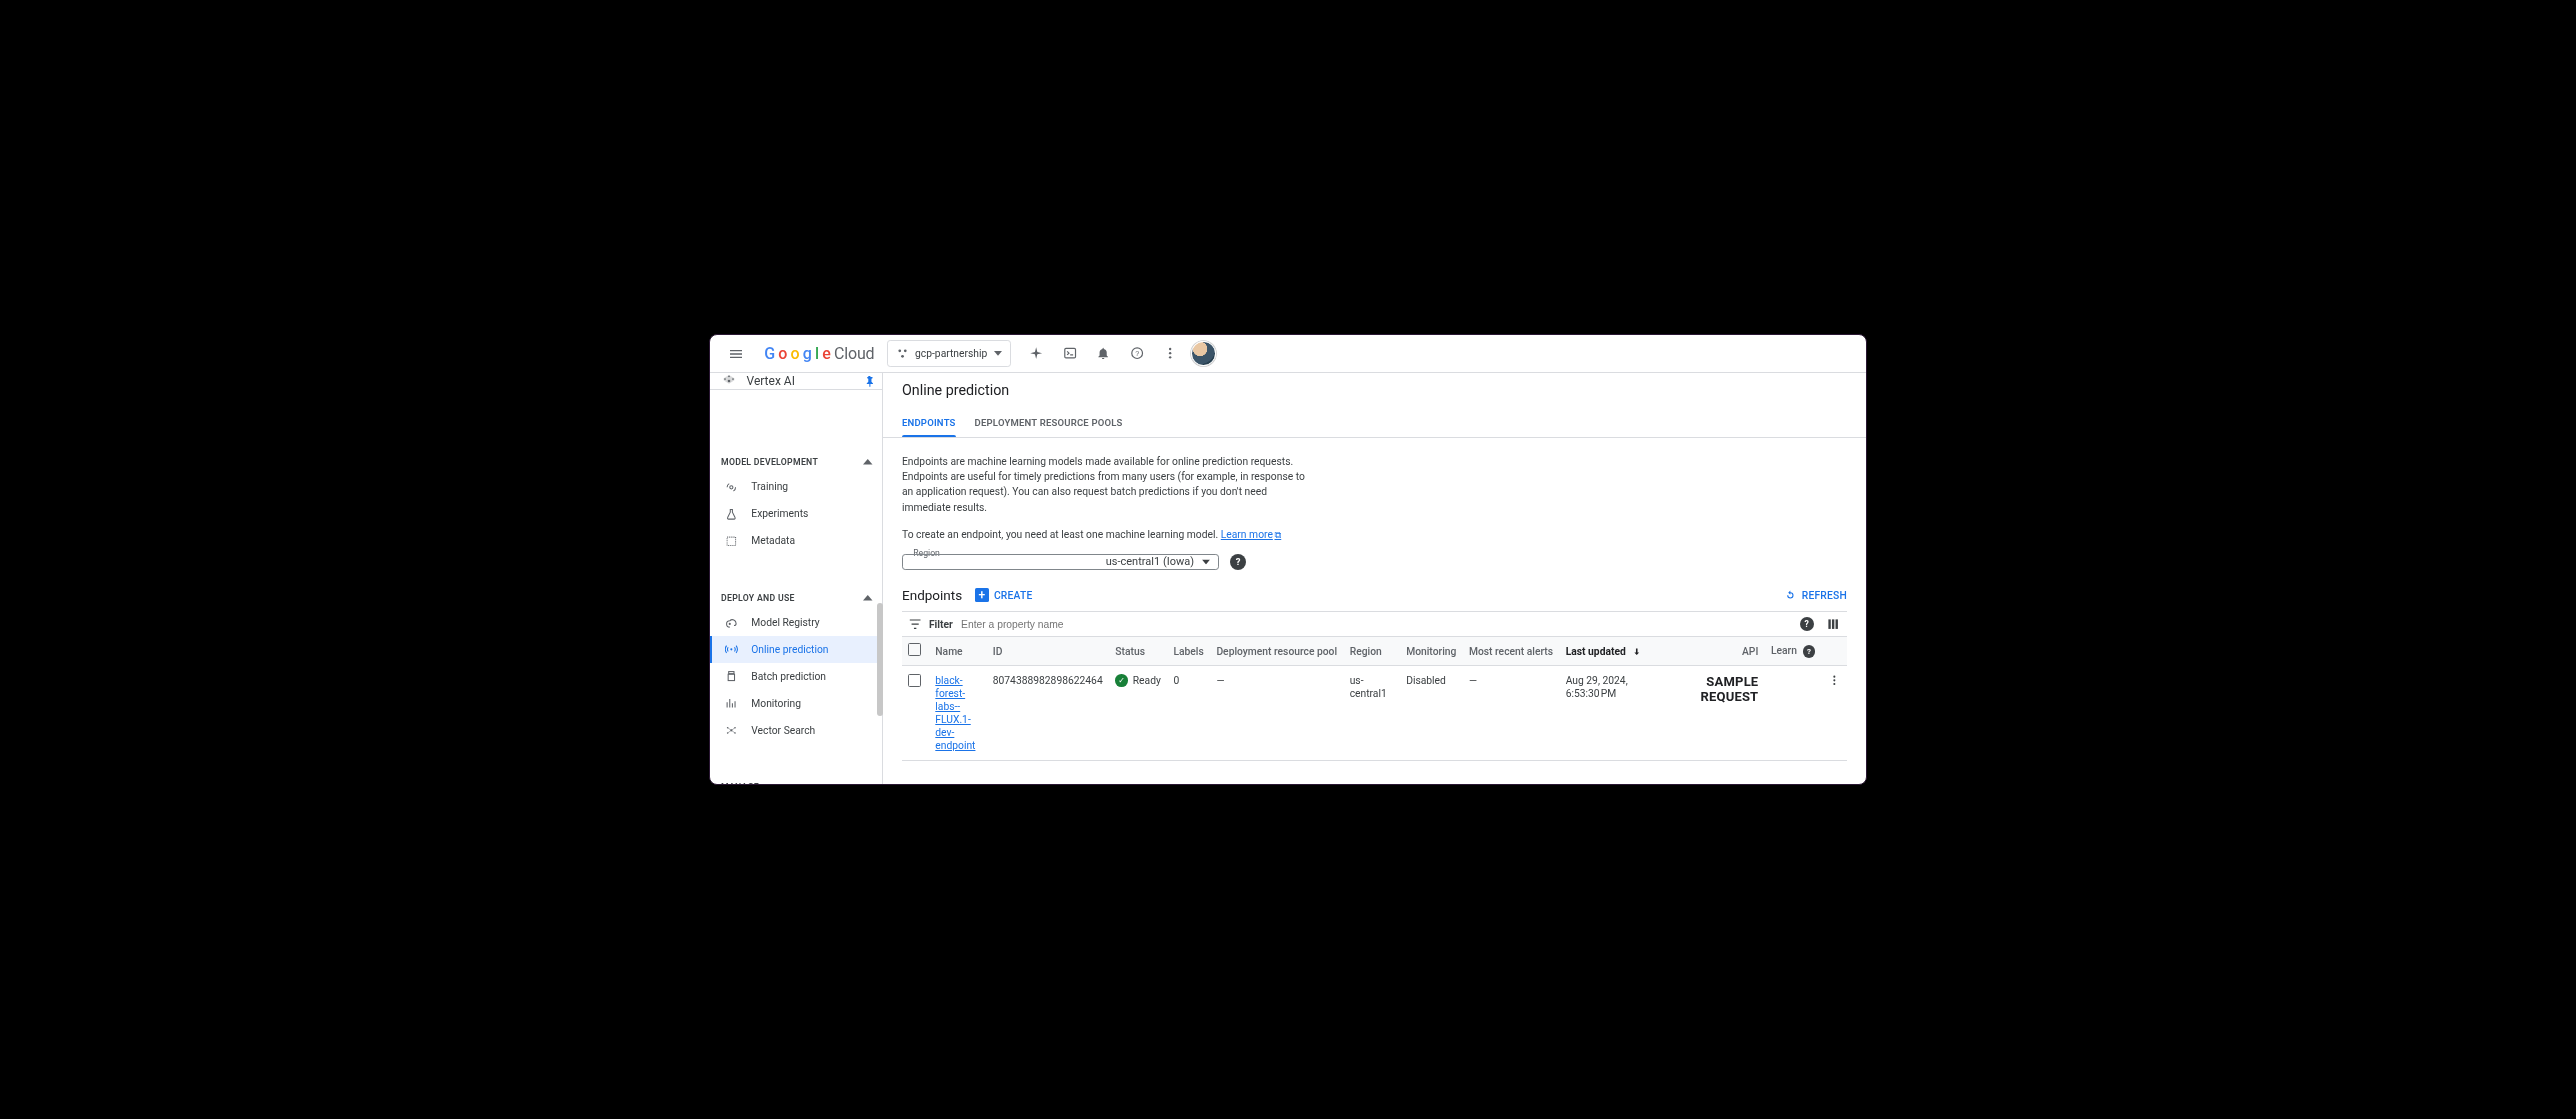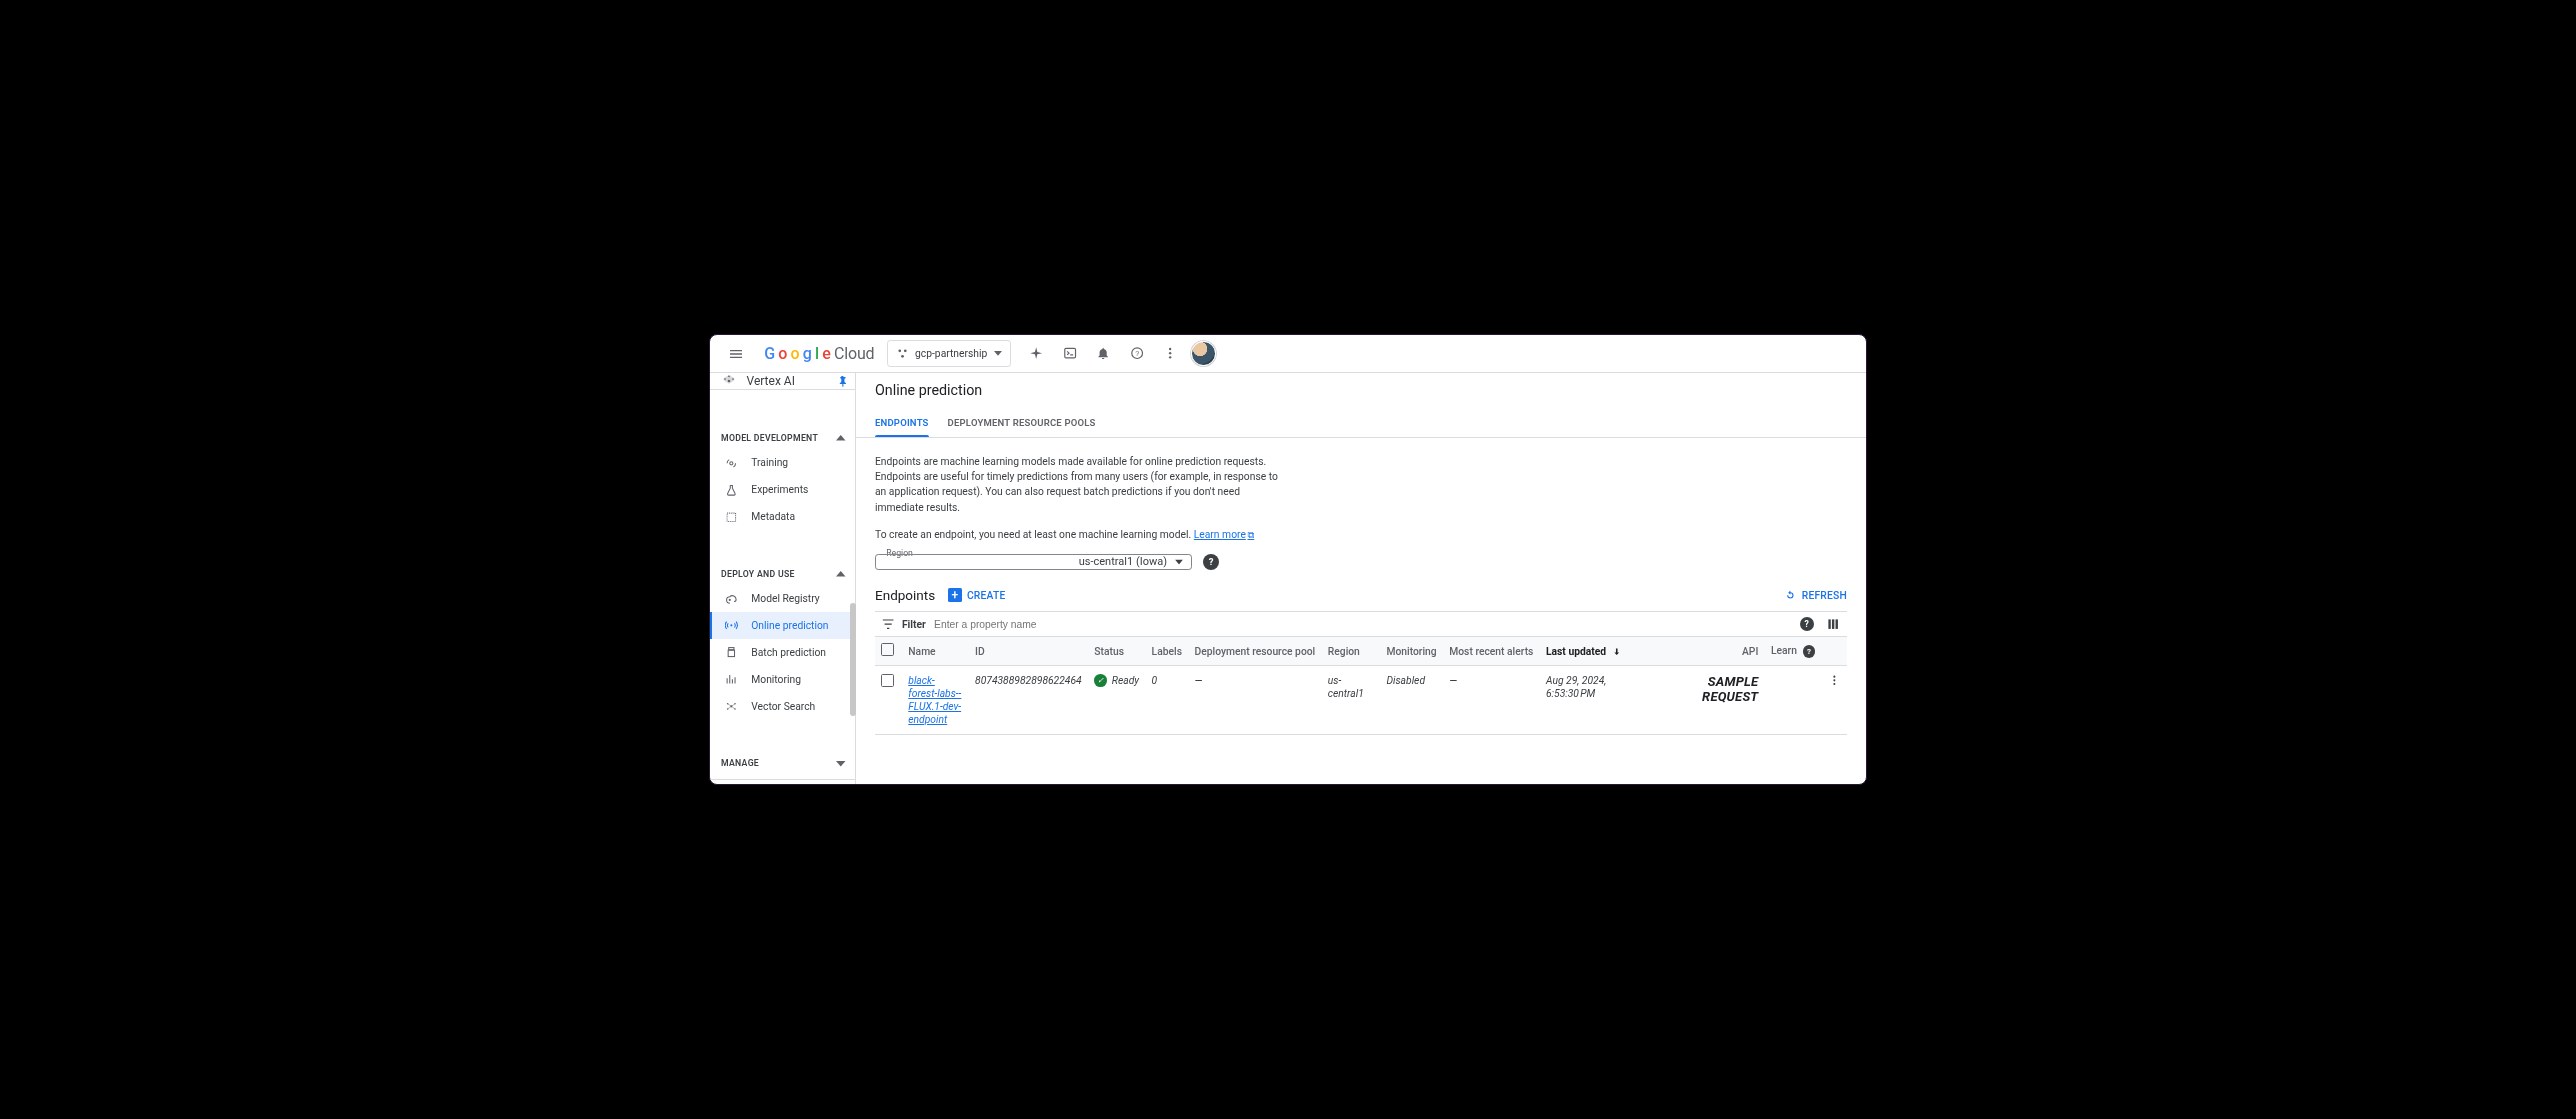--- a/index.html
+++ b/index.html
@@ -83,24 +83,25 @@
   }
   .top-icons { display:flex; align-items:center; gap:1.6px; }
   .ticon { width:32px; height:32px; display:flex; align-items:center; justify-content:center; border-radius:50%; cursor:pointer; color:#5f6368;}
   .avatar { width:25px; height:25px; border-radius:50%; background: radial-gradient(circle at 35% 30%, #e9c7a3 0 32%, #3b5468 34% 68%, #284050 70%); margin-left:3.2px; cursor:pointer; border:1.6px solid #fff; box-shadow: 0 0 0 0.8px #ccc;}
 
   
   .body { flex:1; display:flex; overflow:hidden; }
 
   
   .sidebar {
-    width: 146px;
+    width: 173px;
     border-right: 0.8px solid var(--border);
     display:flex; flex-direction:column;
     position:relative;
+    gap:24px;
   }
   .side-scrollgrip {
     position:absolute; right:-0.8px; top:230px; width:5.6px; height:113px;
     background:#c7c7c7; border-radius:3.2px;
   }
   .product-row {
     height: 35px;
     display:flex; align-items:center;
     padding: 0 6.3px 0 11px; gap: 9.5px;
     border-bottom: 0.8px solid var(--border);
@@ -209,21 +210,20 @@
     padding: 6.3px 6.3px; border-bottom:0.8px solid var(--border);
     background:#f8f9fa;
     white-space:nowrap;
   }
   table.data th.sorted {
     font-weight:700; color:#202124;
   }
   table.data td {
     padding: 8px 6.3px; border-bottom:0.8px solid var(--border);
     vertical-align:top;
-    font-style:italic;
   }
   .chk { width:12.7px; height:12.7px; border:1.6px solid #5f6368; border-radius:1.6px; display:inline-block; cursor:pointer;}
   .endpoint-link { color: var(--link); text-decoration:underline; word-break:break-word; max-width:63px; display:inline-block;}
   .status-cell { display:flex; align-items:center; gap:4.8px; }
   .status-dot { width:12.7px; height:12.7px; border-radius:50%; background:#188038; display:flex; align-items:center; justify-content:center; color:#fff; font-size:8px;}
   .api-btn { font-weight:700; color:#202124; cursor:pointer; letter-spacing:0.2px; font-size:13px;}
   .row-menu { cursor:pointer; color:#3c4043;}
 
   svg { display:block; }
 </style>

